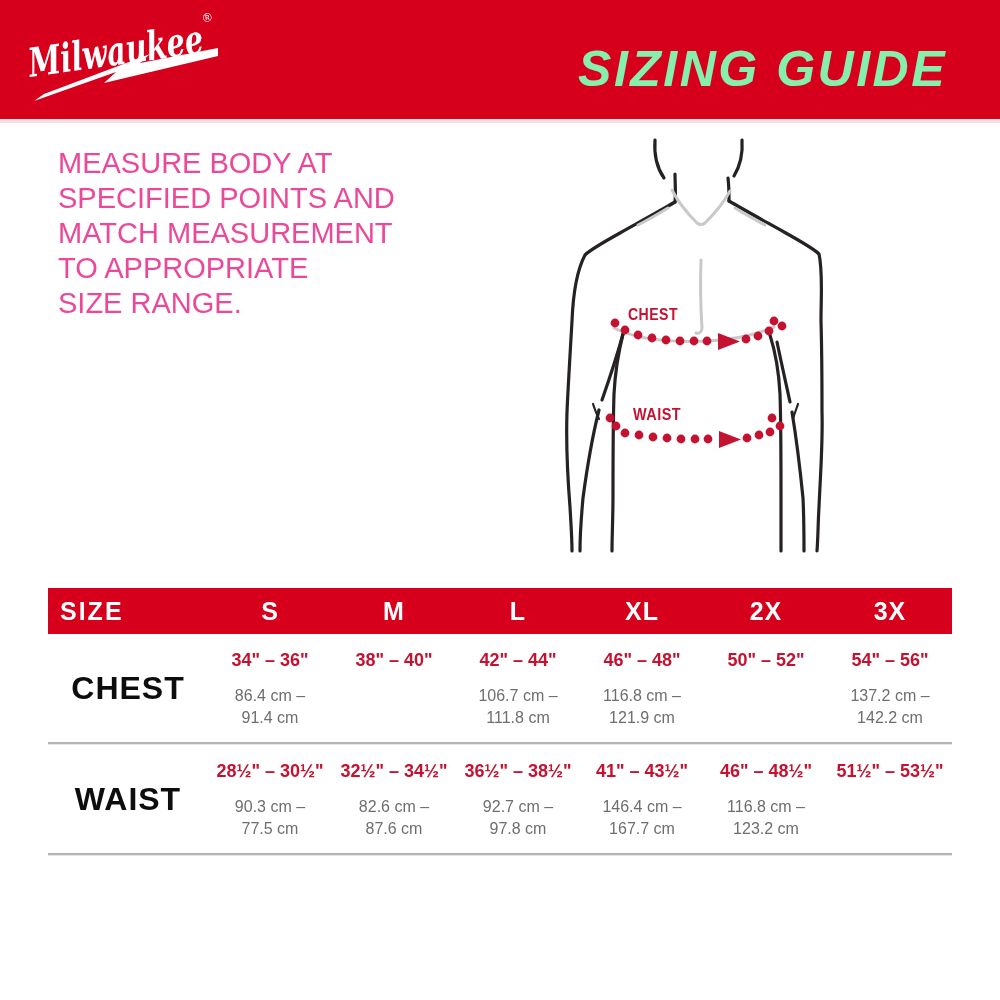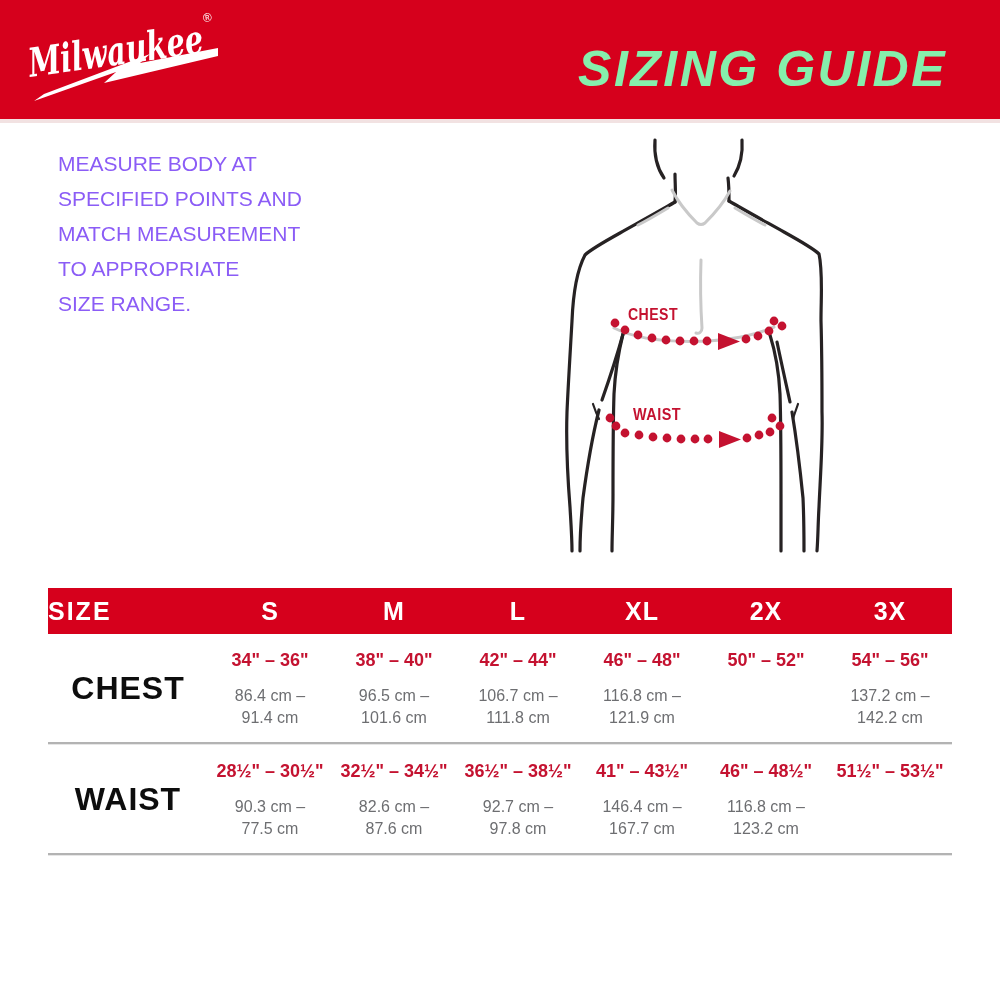--- a/index.html
+++ b/index.html
@@ -16,34 +16,34 @@
   .top-banner{position:absolute;left:0;top:0;width:1000px;height:119px;background:var(--brand-red);}
   .banner-underline{position:absolute;left:0;top:119px;width:1000px;height:4px;background:#f2e2e2;}
   .brand-logo{position:absolute;left:22px;top:8px;}
   .guide-title{
     position:absolute;right:53px;top:40px;
     color:#86efac;font-size:50px;font-weight:bold;letter-spacing:2.5px;white-space:nowrap;font-style:italic;
   }
   
   .intro-text{
     position:absolute;left:58px;top:146px;width:380px;
-    font-size:21px;line-height:35px;color:#8b5cf6;white-space:pre-line;
+    font-size:29px;line-height:35px;color:#ec4899;white-space:pre-line;
   }
   
   .figure-wrap{position:absolute;left:530px;top:138px;width:350px;height:440px;}
   .fig-dark{stroke:#262223;stroke-width:3.2;fill:none;stroke-linecap:round;}
   .fig-dark-thin{stroke:#262223;stroke-width:2.2;fill:none;stroke-linecap:round;}
   .fig-gray{stroke:#c9c9c9;stroke-width:3;fill:none;stroke-linecap:round;}
   .dot{fill:var(--accent-red);}
   .fig-arrow{fill:var(--accent-red);}
   .fig-label{font:bold 16px "Liberation Sans",sans-serif;fill:var(--accent-red);letter-spacing:.5px;}
   
   .size-table{position:absolute;left:48px;top:588px;width:904px;}
   .thead{display:flex;align-items:center;background:var(--brand-red);height:46px;color:#fff;}
-  .thead .size-label{width:160px;box-sizing:border-box;padding-left:0;font-size:25px;font-weight:bold;letter-spacing:2px;}
+  .thead .size-label{width:160px;box-sizing:border-box;padding-left:12px;font-size:25px;font-weight:bold;letter-spacing:2px;}
   .col-head{width:124px;text-align:center;font-size:25px;font-weight:bold;letter-spacing:1px;}
   .trow{display:flex;}
   .row-label{width:160px;display:flex;align-items:center;justify-content:center;
     font-size:32px;font-weight:bold;letter-spacing:1px;color:#0d0d0d;}
   .cell{width:124px;text-align:center;padding-top:16px;padding-bottom:13px;}
   .cell .in{font-size:18px;font-weight:bold;color:var(--accent-red);white-space:nowrap;}
   .cell .cm{margin-top:14px;font-size:16px;line-height:22px;color:var(--cm-gray);}
   .divider{height:2px;background:#b3b3b3;border-bottom:1px solid #e6e6e6;}
 </style>
 </head>
@@ -145,24 +145,20 @@
       <div class="row-label">CHEST</div>
       <div class="cell">
         <div class="in">34" – 36"</div>
         <div class="cm">
             <div>86.4 cm –</div>
             <div>91.4 cm</div>
           </div>
       </div>
       <div class="cell">
         <div class="in">38" – 40"</div>
-        <div class="cm">
-            <div>96.5 cm –</div>
-            <div>101.6 cm</div>
-          </div>
       </div>
       <div class="cell">
         <div class="in">42" – 44"</div>
         <div class="cm">
             <div>106.7 cm –</div>
             <div>111.8 cm</div>
           </div>
       </div>
       <div class="cell">
         <div class="in">46" – 48"</div>

